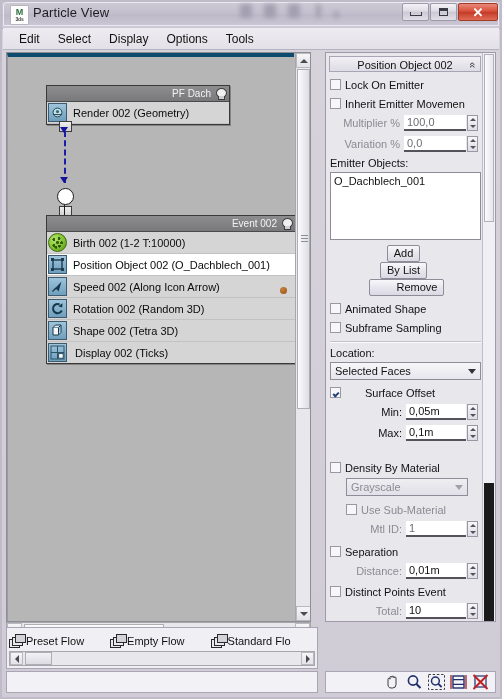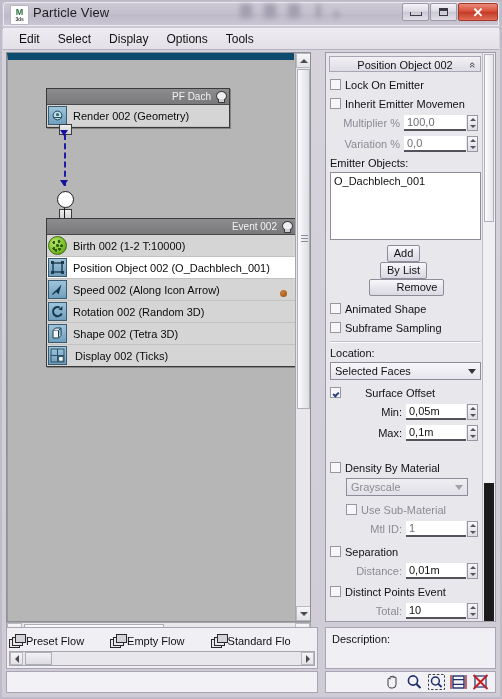--- a/index.html
+++ b/index.html
@@ -69,21 +69,21 @@
   }
   .menu-item { padding:2px 9px; font-size:12px; color:#111; cursor:default; }
   .menu-item:first-child { margin-left:7px; }
   
   .canvas-pane {
     position:absolute; left:6px; top:52px; width:305px; height:570px;
     background:#b6b6b6; border:1px solid #8e8e95;
     box-sizing:border-box; overflow:hidden;
   }
   .canvas-inner { position:absolute; left:0; top:0; right:16px; bottom:0; background:#b6b6b6;
-    border-top:7px solid #0c4a6e; border-left:1px solid #9b9ba1; box-sizing:border-box; }
+    border-top:4px solid #0c4a6e; border-left:1px solid #9b9ba1; box-sizing:border-box; }
   
   .vscroll {
     position:absolute; right:0; top:0; width:15px; bottom:0;
     background:#e8e8ec; border-left:1px solid #a6a6ac; box-sizing:border-box;
   }
   .vscroll .arrow {
     position:absolute; left:0; width:15px; height:15px;
     background:linear-gradient(180deg,#f6f6f8,#e2e2e7);
     border:1px solid #b9b9c0; box-sizing:border-box;
     display:flex; align-items:center; justify-content:center;
@@ -655,23 +655,20 @@
       <div class="sect-divider" style="margin-top:6px;"></div>
       <div class="clip-row">If Location Is Invalid:</div>
     </div>
 
     <div class="pscroll">
       <div class="pthumb"></div>
       <div class="pdark"></div>
     </div>
   </div>
 
-  <div class="descpanel">
-    <span>Description:</span>
-  </div>
 
   <div class="rtoolbar">
     <span class="tbicon">
       <svg width="19" height="18" viewBox="0 0 19 18">
         <path d="M5 12 L5 6.2 a1 1 0 0 1 2 0 L7 4.4 a1 1 0 0 1 2 0 L9 4.1 a1 1 0 0 1 2 0 L11 5 a1 1 0 0 1 2 0 L13 11.5 q0 3.5 -3.4 3.5 L8 15 q-2 0 -2.6 -1.6 Z" fill="#f3f2f5" stroke="#3b3b42" stroke-width="1"></path>
       </svg>
     </span>
     <span class="tbicon">
       <svg width="19" height="18" viewBox="0 0 19 18">
         <circle cx="8" cy="7.5" r="4.6" fill="none" stroke="#1f2f6e" stroke-width="1.6"></circle>

